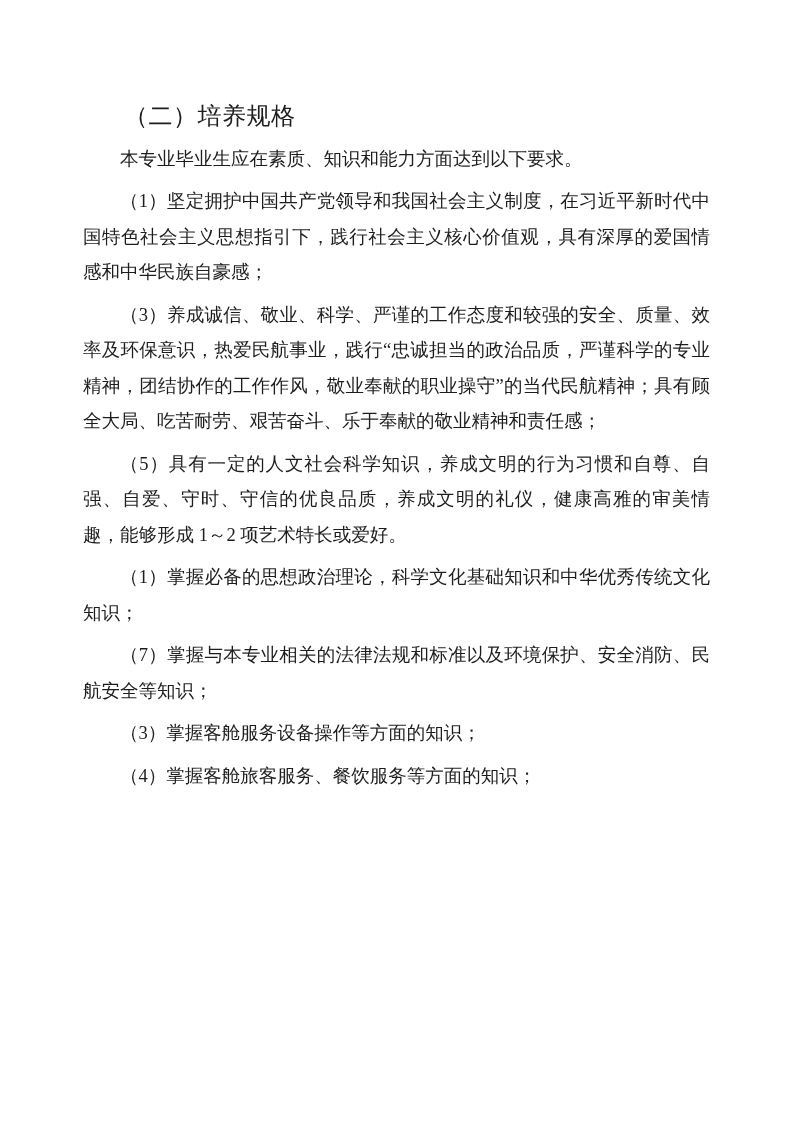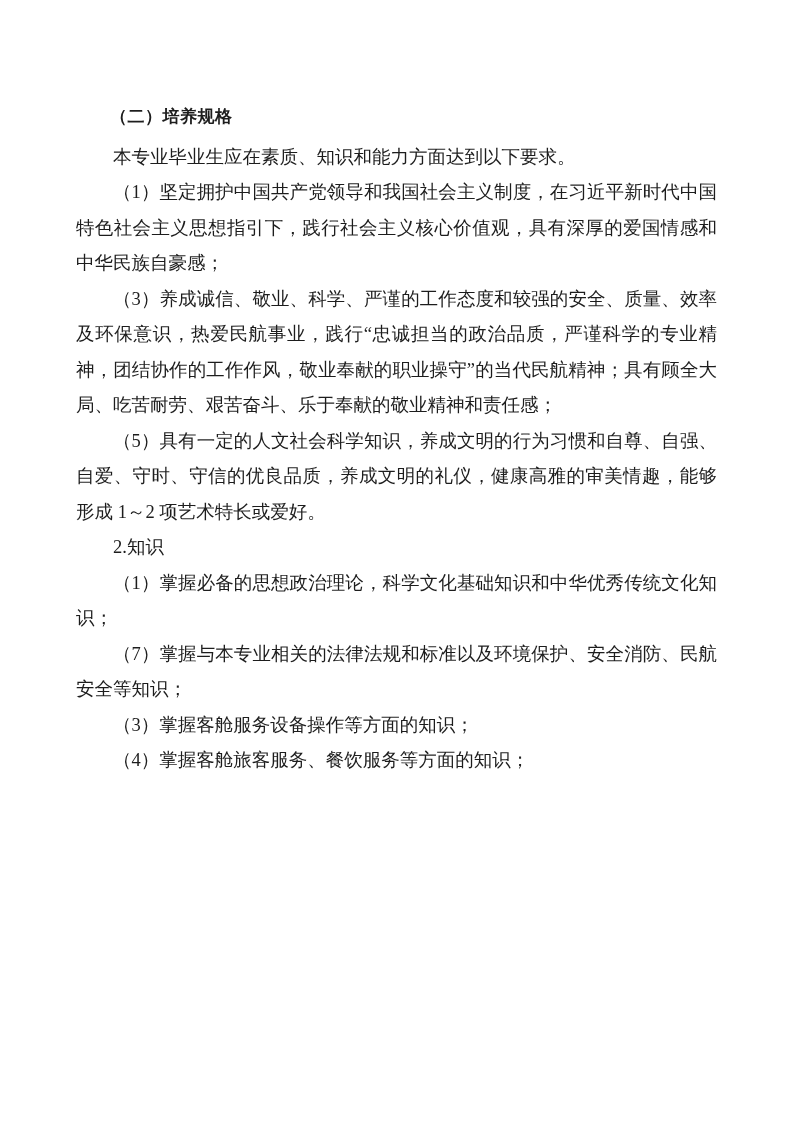--- a/index.html
+++ b/index.html
@@ -21,31 +21,31 @@
     background: #ffffff;
     overflow: hidden;
   }
   .content {
     position: absolute;
     left: 76px;
     top: 99px;
     width: 641px;
   }
   .heading {
-    font-size: 17px;
-    font-weight: bold;
+    font-size: 24px;
+    font-weight: normal;
     line-height: 35.5px;
     margin: 0 0 5px 0;
     text-indent: 2em;
     letter-spacing: 0.5px;
   }
   .para {
     font-size: 18.5px;
     line-height: 35.5px;
-    margin: 0;
+    margin: 7px;
     text-indent: 2em;
     text-align: justify;
     word-break: break-all;
   }
 </style>
 </head>
 <body>
 
 <div class="page">
   <div class="content">
@@ -55,21 +55,20 @@
 
 
     <p class="para">（1）坚定拥护中国共产党领导和我国社会主义制度，在习近平新时代中国特色社会主义思想指引下，践行社会主义核心价值观，具有深厚的爱国情感和中华民族自豪感；</p>
 
 
     <p class="para">（3）养成诚信、敬业、科学、严谨的工作态度和较强的安全、质量、效率及环保意识，热爱民航事业，践行“忠诚担当的政治品质，严谨科学的专业精神，团结协作的工作作风，敬业奉献的职业操守”的当代民航精神；具有顾全大局、吃苦耐劳、艰苦奋斗、乐于奉献的敬业精神和责任感；</p>
 
 
     <p class="para">（5）具有一定的人文社会科学知识，养成文明的行为习惯和自尊、自强、自爱、守时、守信的优良品质，养成文明的礼仪，健康高雅的审美情趣，能够形成 1～2 项艺术特长或爱好。</p>
 
-    <p class="para">2.知识</p>
 
     <p class="para">（1）掌握必备的思想政治理论，科学文化基础知识和中华优秀传统文化知识；</p>
 
     <p class="para">（7）掌握与本专业相关的法律法规和标准以及环境保护、安全消防、民航安全等知识；</p>
 
     <p class="para">（3）掌握客舱服务设备操作等方面的知识；</p>
 
     <p class="para">（4）掌握客舱旅客服务、餐饮服务等方面的知识；</p>
 
   </div>

